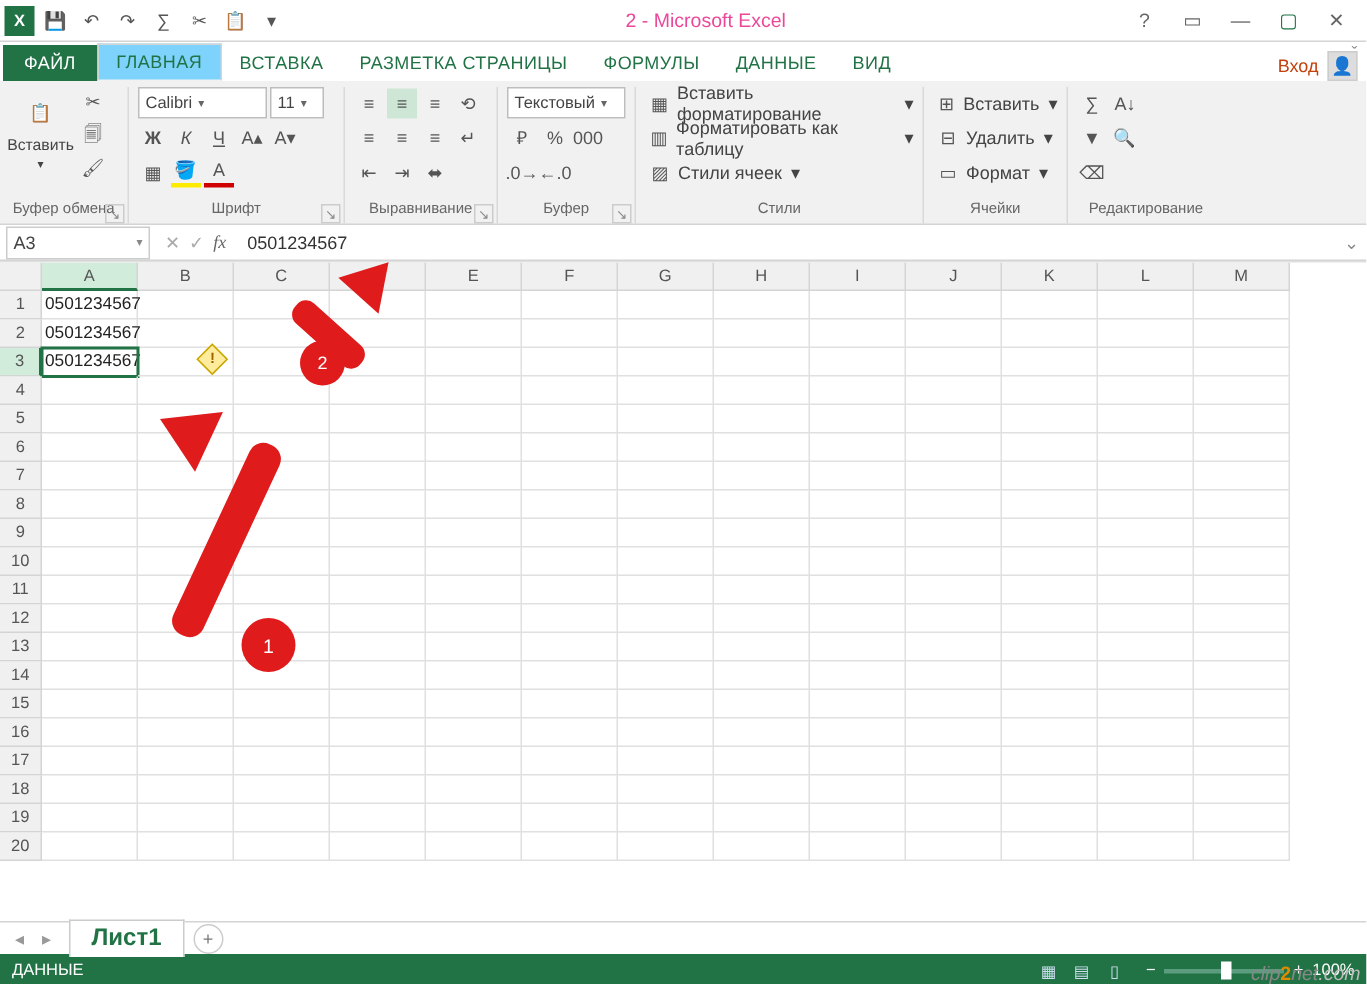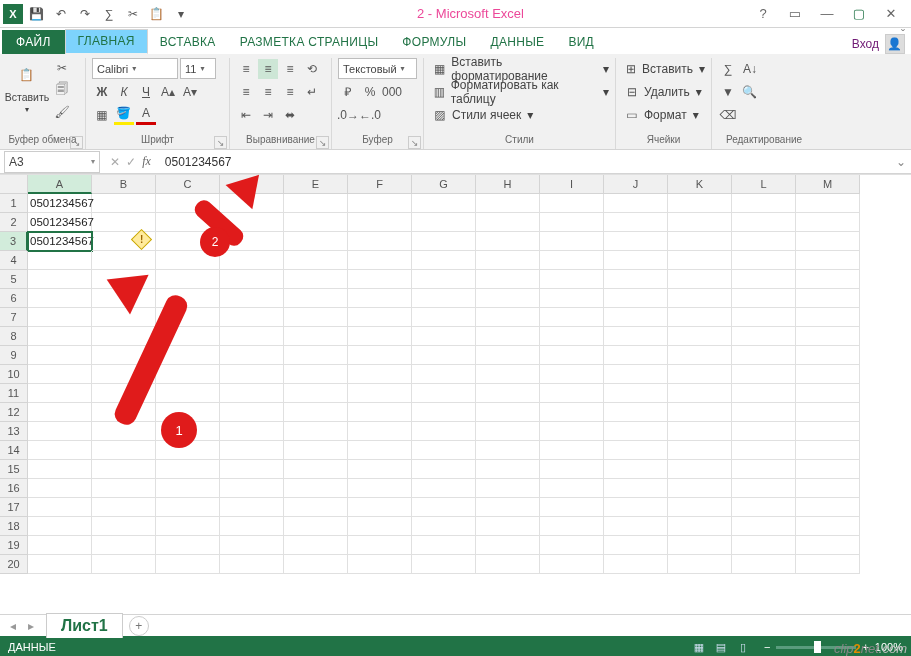--- a/index.html
+++ b/index.html
@@ -13,21 +13,21 @@
   .title { flex: 1; text-align: center; color: #ec4899; font-size: 13px; }
   .winbtns { display:flex; gap:4px; align-items:center; }
   .winbtns .wb { width: 28px; height: 20px; display:flex;align-items:center;justify-content:center; color:#666; font-size:13px;}
 
   
   .tabsrow { height: 26px; display:flex; align-items: flex-end; padding-left: 2px; background:#fff;}
   .tab { padding: 4px 12px 5px; font-size: 12px; color: #217346; cursor: pointer; text-transform: uppercase; letter-spacing:0.3px;}
   .tab.file { background:#217346; color:#fff; padding:5px 14px;}
   .tab.active { border:1px solid #d4d4d4; border-bottom:1px solid #f1f1f1; background:#7dd3fc; color:#217346; font-weight:500;}
   .tabsrow .spacer{flex:1;}
-  .signin{display:flex;align-items:center;gap:6px;padding-right:6px;color:#701a75;font-size:12px;}
+  .signin{display:flex;align-items:center;gap:6px;padding-right:6px;color:#c2410c;font-size:12px;}
   .avatar{width:20px;height:20px;background:#ddd;border:1px solid #ccc;display:flex;align-items:center;justify-content:center;}
 
   
   .ribbon { height: 96px; background:#f1f1f1; border-bottom:1px solid #d4d4d4; display:flex; padding-top:4px; }
   .group { border-right:1px solid #d9d9d9; padding: 0 6px; display:flex; flex-direction:column; position:relative;}
   .group .body {flex:1; display:flex; align-items:flex-start; gap:4px;}
   .group .label { height:17px; font-size:10px; color:#666; text-align:center; position:relative; padding-top:2px;}
   .group .dlg { position:absolute; right:2px; bottom:0px; width:13px;height:13px; color:#888; font-size:9px; display:flex;align-items:center;justify-content:center;border:1px solid #ccc;}
 
   .bigbtn { width:42px; display:flex; flex-direction:column; align-items:center; gap:2px; padding-top:2px;}

